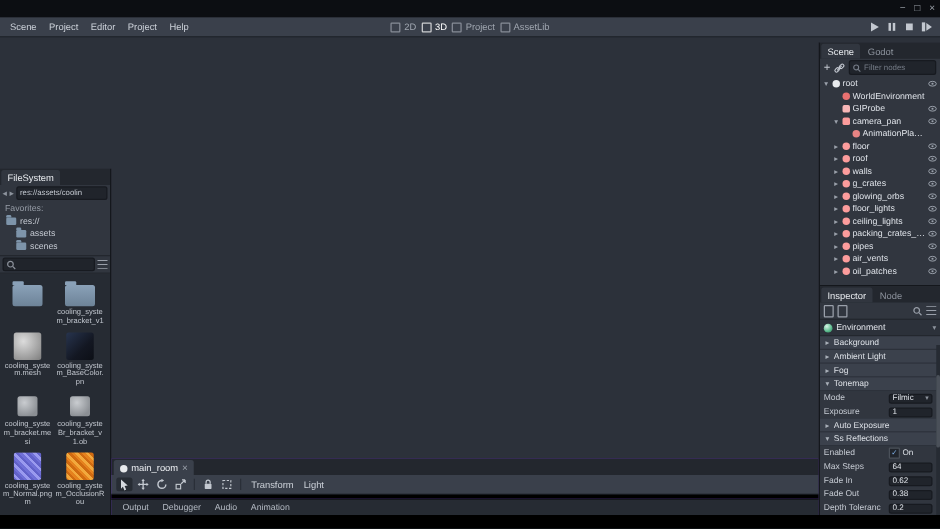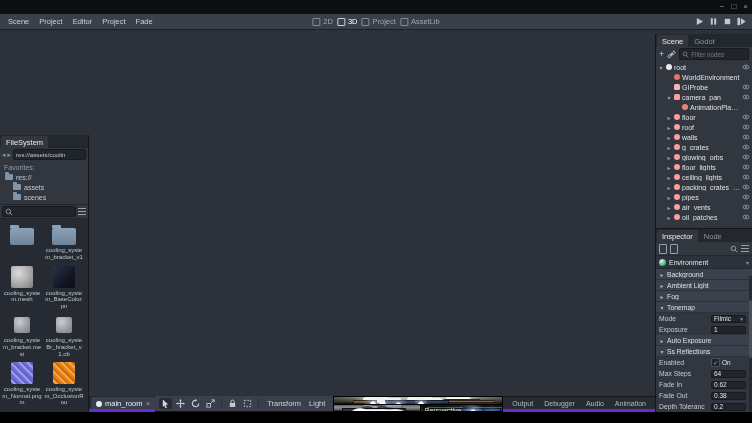--- a/index.html
+++ b/index.html
@@ -58,21 +58,21 @@
   .th.folder{width:24px;height:17px;margin-top:4px;background:linear-gradient(180deg,#8aa1b8,#6d8398);position:relative;}
   .th.folder::before{content:"";position:absolute;top:-3px;left:0;width:9px;height:3px;background:#8aa1b8;border-radius:1px 1px 0 0;}
   .th.mesh{background:radial-gradient(circle at 35% 32%,#dcdcdc,#9a9a9a 70%,#7c7c7c);}
   .th.meshsmall{width:16px;height:16px;margin:3px 0 4px;background:radial-gradient(circle at 35% 32%,#c9ccd0,#8b8f94 75%);}
   .th.texdark{background:linear-gradient(135deg,#27344e 0%,#131722 60%,#0c0f16 100%);}
   .th.texnormal{background:#8686d8 repeating-linear-gradient(45deg,rgba(110,110,215,.95) 0 2px,rgba(155,155,240,.95) 2px 4px,rgba(95,95,200,.95) 4px 6px);}
   .th.texorange{background:repeating-linear-gradient(45deg,#e6821e 0 2px,#f2a83c 2px 4px,#d06a10 4px 6px);}
   .file-name{font-size:6px;line-height:6.6px;color:#c2c7cf;text-align:center;word-break:break-all;max-width:40px;}
 
   
-  .center{flex:1;min-width:0;display:flex;flex-direction:row;background:#6d28d9;}
+  .center{flex:1;min-width:0;display:flex;flex-direction:column;background:#6d28d9;}
   .scene-tabbar{height:13px;flex:none;background:#23272e;display:flex;align-items:flex-end;padding-left:2px;}
   .scene-tab{display:flex;align-items:center;gap:3px;background:#3a404b;padding:2px 5px 1px;border-radius:2px 2px 0 0;}
   .tab-scene-ico{width:6px;height:6px;border-radius:50%;background:#e8eaed;flex:none;}
   .scene-tab-label{font-size:7.5px;color:#eceef2;}
   .tab-close{font-size:8px;color:#9aa0aa;line-height:1;}
   .vp-toolbar{height:15px;flex:none;background:#3a404b;border-bottom:1px solid #14171c;
     display:flex;align-items:center;gap:2px;padding:0 4px;}
   .tool-btn{width:13px;height:11px;display:flex;align-items:center;justify-content:center;border-radius:2px;flex:none;}
   .tool-btn.active{background:#272c34;}
   .tb-sep{width:1px;height:9px;background:#2a2f38;margin:0 2px;flex:none;}
@@ -192,21 +192,21 @@
     </span>
   </div>
 
   <div class="menubar">
     <div class="mb-menus">
 
     <span class="mb-item">Scene</span>
         <span class="mb-item">Project</span>
         <span class="mb-item">Editor</span>
         <span class="mb-item">Project</span>
-        <span class="mb-item">Fade</span>
+        <span class="mb-item">Help</span>
       </div>
     <div class="ws-wrap">
 
         <span class="ws">
           <span class="ws-ico"></span>
           <span>2D</span>
         </span>
 
         <span class="ws active">
           <span class="ws-ico"></span>

